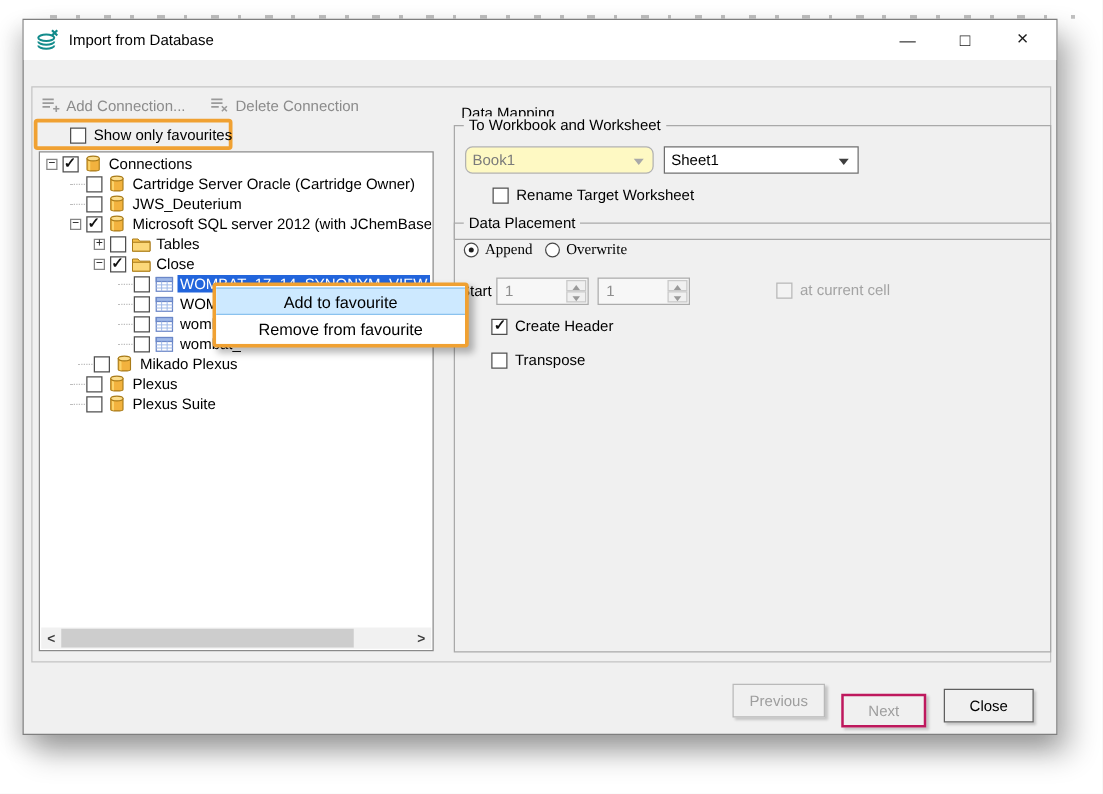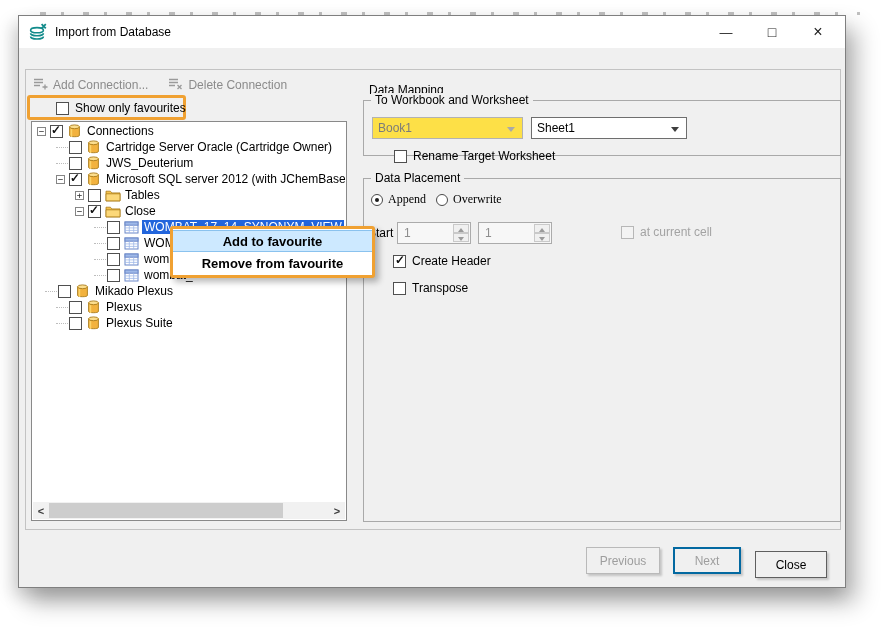--- a/index.html
+++ b/index.html
@@ -81,46 +81,46 @@
   .hsarrow{position:absolute;top:0;width:16px;height:17px;display:flex;align-items:center;justify-content:center;
            font-size:11px;font-weight:700;color:#3c3c3c;}
   .hsarrow.left{left:0;}
   .hsarrow.right{right:0;}
   .hsthumb{position:absolute;left:16px;top:1px;height:15px;width:234px;background:#cdcdcd;}
 
   
   .dm-label{position:absolute;left:350px;top:67px;font-size:12px;z-index:2;}
   .group{position:absolute;border:1px solid #a9a9a9;z-index:2;}
   .group .legend{position:absolute;top:-8px;left:7px;background:#f0f0f0;padding:0 4px;font-size:12px;white-space:nowrap;}
-  .g1{left:344px;top:84px;width:478px;height:56px;}
+  .g1{left:344px;top:84px;width:478px;height:92px;}
   .g2{left:344px;top:162px;width:478px;height:344px;}
 
   .combo{position:absolute;height:22px;background:#fff;border:1px solid #6e6e6e;font-size:12px;display:flex;align-items:center;padding:0 22px 0 5px;}
   .combo .chev{position:absolute;right:7px;top:9px;width:0;height:0;border-left:4px solid transparent;border-right:4px solid transparent;border-top:5px solid #3f3f3f;}
-  .combo.disabled{background:#fde047;border-color:#b2b2b2;color:#7b7b7b;}
+  .combo.disabled{background:#fef9c3;border-color:#b2b2b2;color:#7b7b7b;border-radius:6px;}
   .combo.disabled .chev{border-top-color:#a9a9a9;}
 
   .spin{position:absolute;width:74px;height:22px;border:1px solid #ababab;background:#f7f7f7;font-size:12px;color:#8e8e8e;display:flex;align-items:center;padding-left:6px;}
   .spinbtns{position:absolute;right:1px;top:1px;bottom:1px;width:16px;display:flex;flex-direction:column;}
   .spinbtn{flex:1;border:1px solid #c9c9c9;background:#f0f0f0;position:relative;}
   .spinbtn.up::after{content:"";position:absolute;left:4px;top:3px;border-left:3px solid transparent;border-right:3px solid transparent;border-bottom:4px solid #9a9a9a;}
   .spinbtn.down::after{content:"";position:absolute;left:4px;top:3px;border-left:3px solid transparent;border-right:3px solid transparent;border-top:4px solid #9a9a9a;}
 
   
   .menu-ring{position:absolute;left:151px;top:210px;border:3px solid var(--orange);border-radius:3px;background:#fff;
              box-shadow:4px 4px 6px rgba(0,0,0,.28);z-index:10;}
   .menu{width:199px;background:#fff;padding:1px 0;}
-  .mitem{height:22px;display:flex;align-items:center;justify-content:center;font-size:13px;font-weight:bold;}
+  .mitem{height:22px;display:flex;align-items:center;justify-content:center;font-size:13px;}
   .mitem.hl{background:var(--mhl);border-top:1px solid var(--mhlb);border-bottom:1px solid var(--mhlb);}
 
   
   .btn{position:absolute;height:27px;font-size:12px;background:#f0f0f0;border:1px solid #b9b9b9;
        display:flex;align-items:center;justify-content:center;box-shadow:2px 2px 2px rgba(0,0,0,.18);}
   .btn.disabled{color:#9e9e9e;}
-  .btn.default{border:2px solid #0369a1;}
+  .btn.default{border:2px solid #be185d;margin-top:8px;}
   .btn.enabled{border:1px solid #5f5f5f;color:#000;}
 </style>
 </head>
 <body>
 
 <div class="bgstubs"></div>
 
 <div class="win">
 
   <div class="titlebar">
@@ -285,21 +285,21 @@
           <span class="tcb"></span>
           <span class="ticon">
             <svg width="15" height="13" viewBox="0 0 15 13">
               <rect x="1" y="1" width="13" height="11" fill="#ffffff" stroke="#6B87C8"></rect>
               <rect x="1" y="1" width="13" height="3.2" fill="#9FB9E8" stroke="#6B87C8"></rect>
               <path d="M5.3 4.2v7.8M9.7 4.2v7.8M1 6.9h13M1 9.4h13" stroke="#9FB9E8" stroke-width="0.8" fill="none"></path>
             </svg>
           </span>
           <span class="tlabel">wombat_</span>
         </div>
-        <div class="trow" style="padding-left: 12px;">
+        <div class="trow" style="padding-left: 29px;">
           <span class="exp none"></span>
           <span class="tcb"></span>
           <span class="ticon">
             <svg width="15" height="16" viewBox="0 0 15 16">
               <path d="M2.6 3.8v8.7c0 1.6 9.8 1.6 9.8 0V3.8z" fill="#F2B23E" stroke="#A97B18" stroke-width="0.9"></path>
               <path d="M3.6 5.4v7c0 .5 1 .9 1.6 1V6.2c-.7-.2-1.3-.5-1.6-.8z" fill="#FBD46B"></path>
               <ellipse cx="7.5" cy="3.8" rx="4.9" ry="1.9" fill="#FCDE8E" stroke="#A97B18" stroke-width="0.9"></ellipse>
             </svg>
           </span>
           <span class="tlabel">Mikado Plexus</span>

